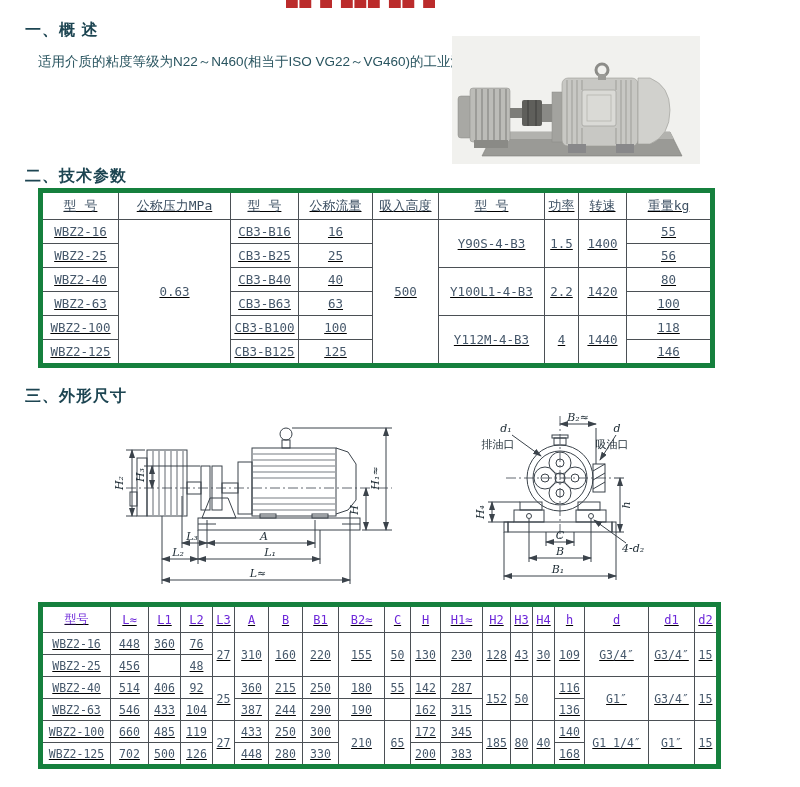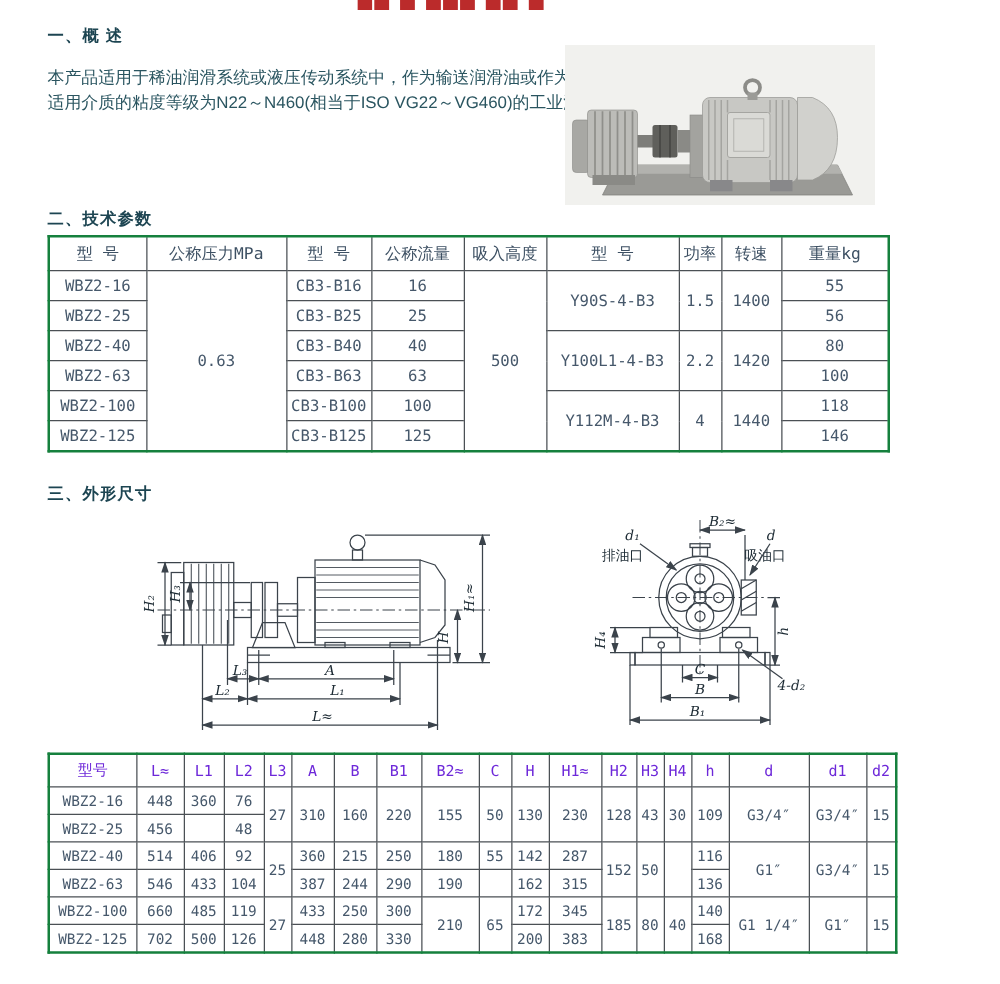--- a/index.html
+++ b/index.html
@@ -2,28 +2,28 @@
 <html><head>
 <meta charset="utf-8">
 <style>
   html,body{margin:0;padding:0;background:#ffffff;}
   #page{position:relative;width:800px;height:787px;background:#ffffff;overflow:hidden;
         font-family:"Liberation Sans","DejaVu Sans",sans-serif;}
   
   #clip-title{position:absolute;left:286px;top:0;width:150px;height:8px;overflow:hidden;}
   #clip-title span{display:block;margin-top:-9px;font:bold 15px "DejaVu Sans",sans-serif;
         color:#bb2b2b;letter-spacing:2px;white-space:nowrap;}
-  .sec-heading{position:absolute;left:38px;font-size:13px;font-weight:bold;color:#1d4552;
+  .sec-heading{position:absolute;left:25px;font-size:16px;font-weight:bold;color:#1d4552;
         letter-spacing:1px;}
   #para{position:absolute;left:38px;top:52px;width:410px;color:#2a5560;font-size:13.5px;
         line-height:19.5px;}
   #para div{white-space:nowrap;}
   
   table.doc{border-collapse:collapse;table-layout:fixed;position:absolute;
-        border:2px solid #15803d;}
+        border:5px solid #15803d;text-decoration:underline;}
   table.doc th,table.doc td{border:1px solid #4b5055;text-align:center;vertical-align:middle;
         color:#46586b;font-family:"DejaVu Sans Mono","Liberation Mono",monospace;
         font-weight:normal;padding:0;overflow:hidden;}
   #tech-table{left:38px;top:188px;width:672px;font-size:12.5px;}
   #tech-table th{height:26px;font-size:13px;color:#3d5063;}
   #tech-table td{height:23px;}
   #dim-table{left:38px;top:602px;width:678px;font-size:11.5px;}
   #dim-table th{height:25px;font-size:12px;color:#6d28d9;}
   #dim-table td{height:21px;}
   td.dl,th.dl{border-left:5px double #4b5055;}
@@ -41,21 +41,20 @@
 
 <div id="page">
 
   <div id="clip-title">
     <span>▄▄ ▄ ▄▄▄ ▄▄ ▄▄</span>
   </div>
 
   <div class="sec-heading" style="top:20px">一、概 述</div>
 
   <div id="para">
-    <div>本产品适用于稀油润滑系统或液压传动系统中，作为输送润滑油或作为</div>
     <div>适用介质的粘度等级为N22～N460(相当于ISO VG22～VG460)的工业润滑</div>
   </div>
 
   <svg id="photo" width="248" height="128" viewBox="0 0 248 128">
     <rect x="0" y="0" width="248" height="128" fill="#f1f1ee"></rect>
     <polygon points="42,96 218,96 230,120 30,120" fill="#9a9a96" stroke="#7d7d79" stroke-width="0.6"></polygon>
     <polygon points="42,96 218,96 222,103 38,103" fill="#b2b2ae"></polygon>
     <rect x="6" y="60" width="14" height="42" rx="3" fill="#a8a8a4" stroke="#8a8a86" stroke-width="0.5"></rect>
     <rect x="18" y="52" width="40" height="54" rx="3" fill="#bcbcb8" stroke="#8a8a86" stroke-width="0.5"></rect>
     <g stroke="#8f8f8b" stroke-width="1.4">

